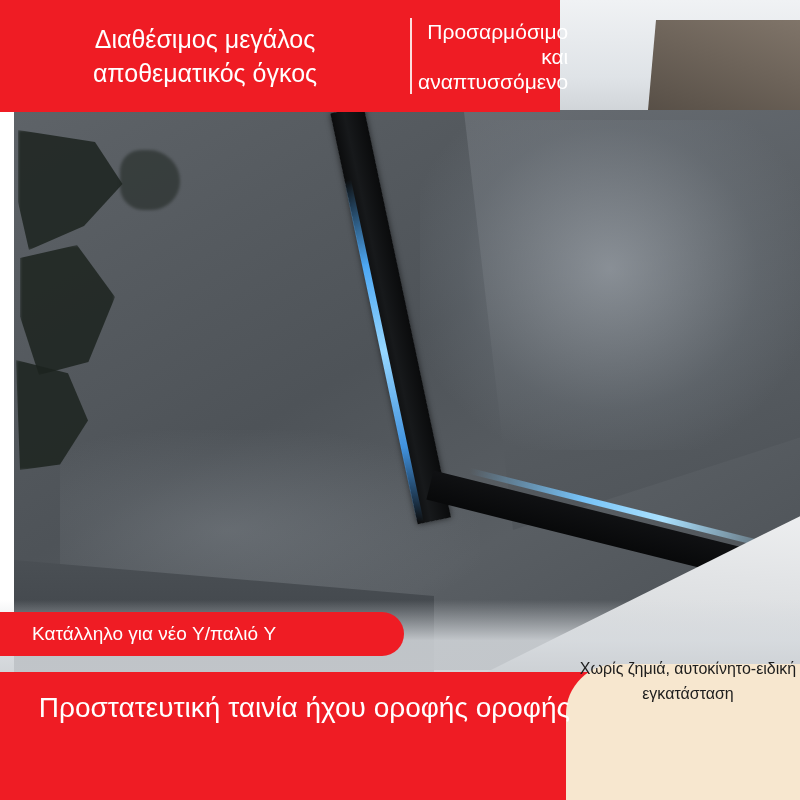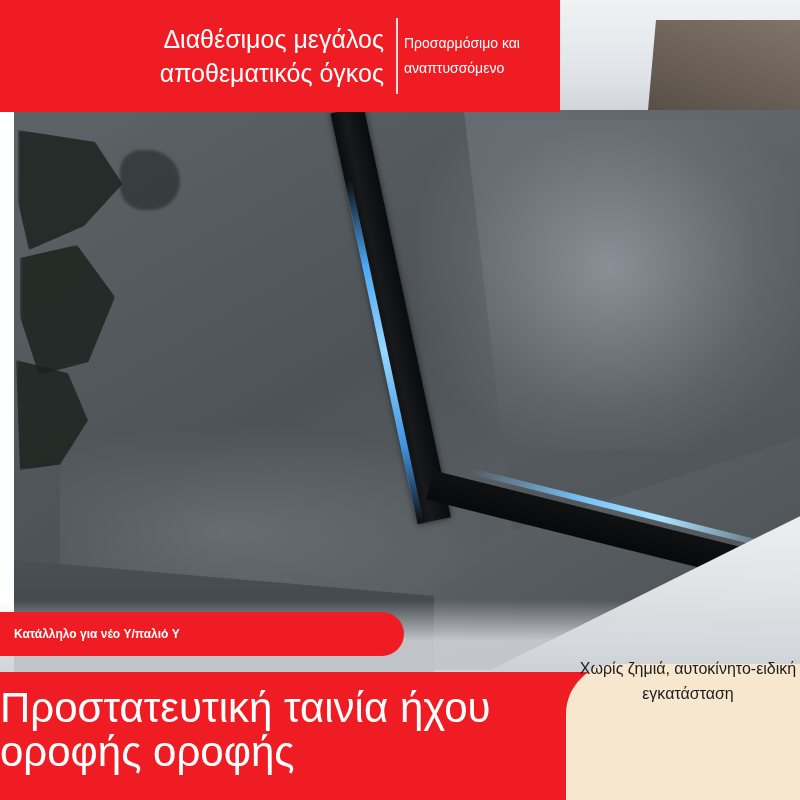--- a/index.html
+++ b/index.html
@@ -188,75 +188,74 @@
     width: 560px;
     height: 112px;
     background: #ef1c24;
     display: flex;
     align-items: center;
     color: #ffffff;
     z-index: 5;
   }
   .top-left-text {
     flex: 0 0 372px;
-    text-align: right;
+    text-align: center;
     font-size: 25px;
     line-height: 34px;
-    padding: 0 12px;
+    padding: 0 19px;
   }
   .divider {
     width: 2px;
     height: 76px;
     background: rgba(255,255,255,.85);
     flex: 0 0 2px;
   }
   .top-right-text {
     flex: 1;
-    text-align: left;
-    font-size: 14px;
+    text-align: right;
+    font-size: 21px;
     line-height: 25px;
     padding: 0 6px;
   }
 
   
   .mid-label {
     position: absolute;
     left: 0;
     top: 612px;
     width: 404px;
     height: 44px;
     background: #ef1c24;
     border-radius: 0 22px 22px 0;
     color: #fff;
-    font-size: 12px;
+    font-size: 19px;
     display: flex;
     align-items: center;
-    padding-left: 14px;
+    padding-left: 32px;
     box-sizing: border-box;
     z-index: 6;
-    font-weight: bold;
   }
 
   
   .bottom-band {
     position: absolute;
     left: 0;
     top: 672px;
     width: 800px;
     height: 128px;
     background: #ef1c24;
     z-index: 5;
   }
   .bottom-title {
     position: absolute;
     left: 0; top: 686px;
     width: 570px;
-    text-align: left;
+    text-align: right;
     color: #ffffff;
-    font-size: 42px;
+    font-size: 28px;
     line-height: 44px;
     z-index: 7;
   }
   
   .callout {
     position: absolute;
     left: 566px;
     top: 664px;
     width: 234px;
     height: 136px;

